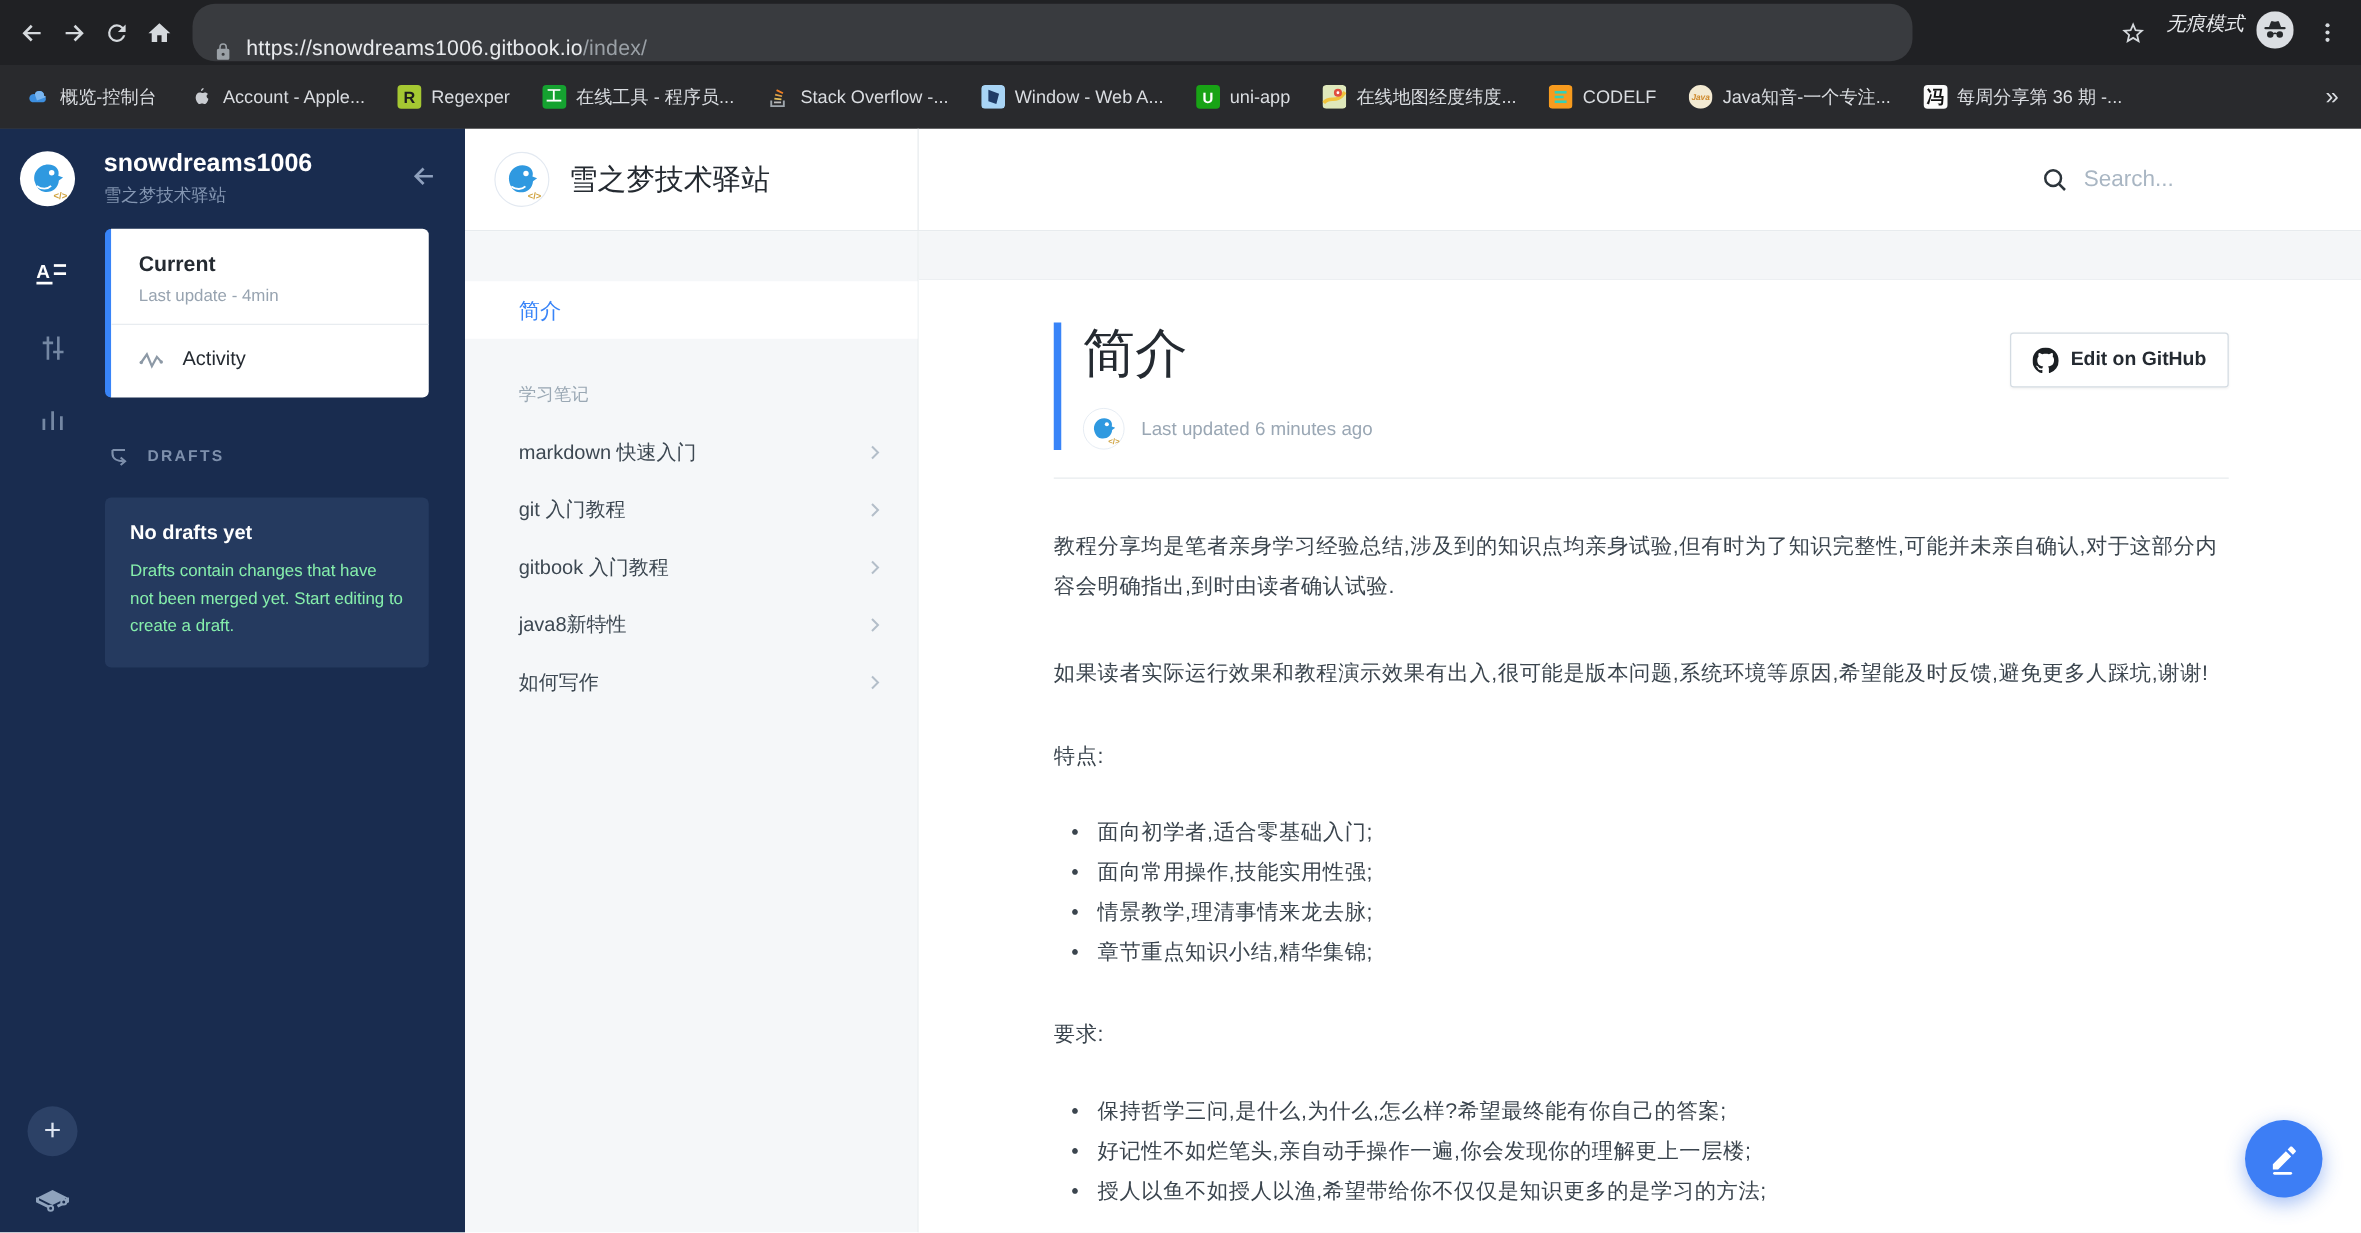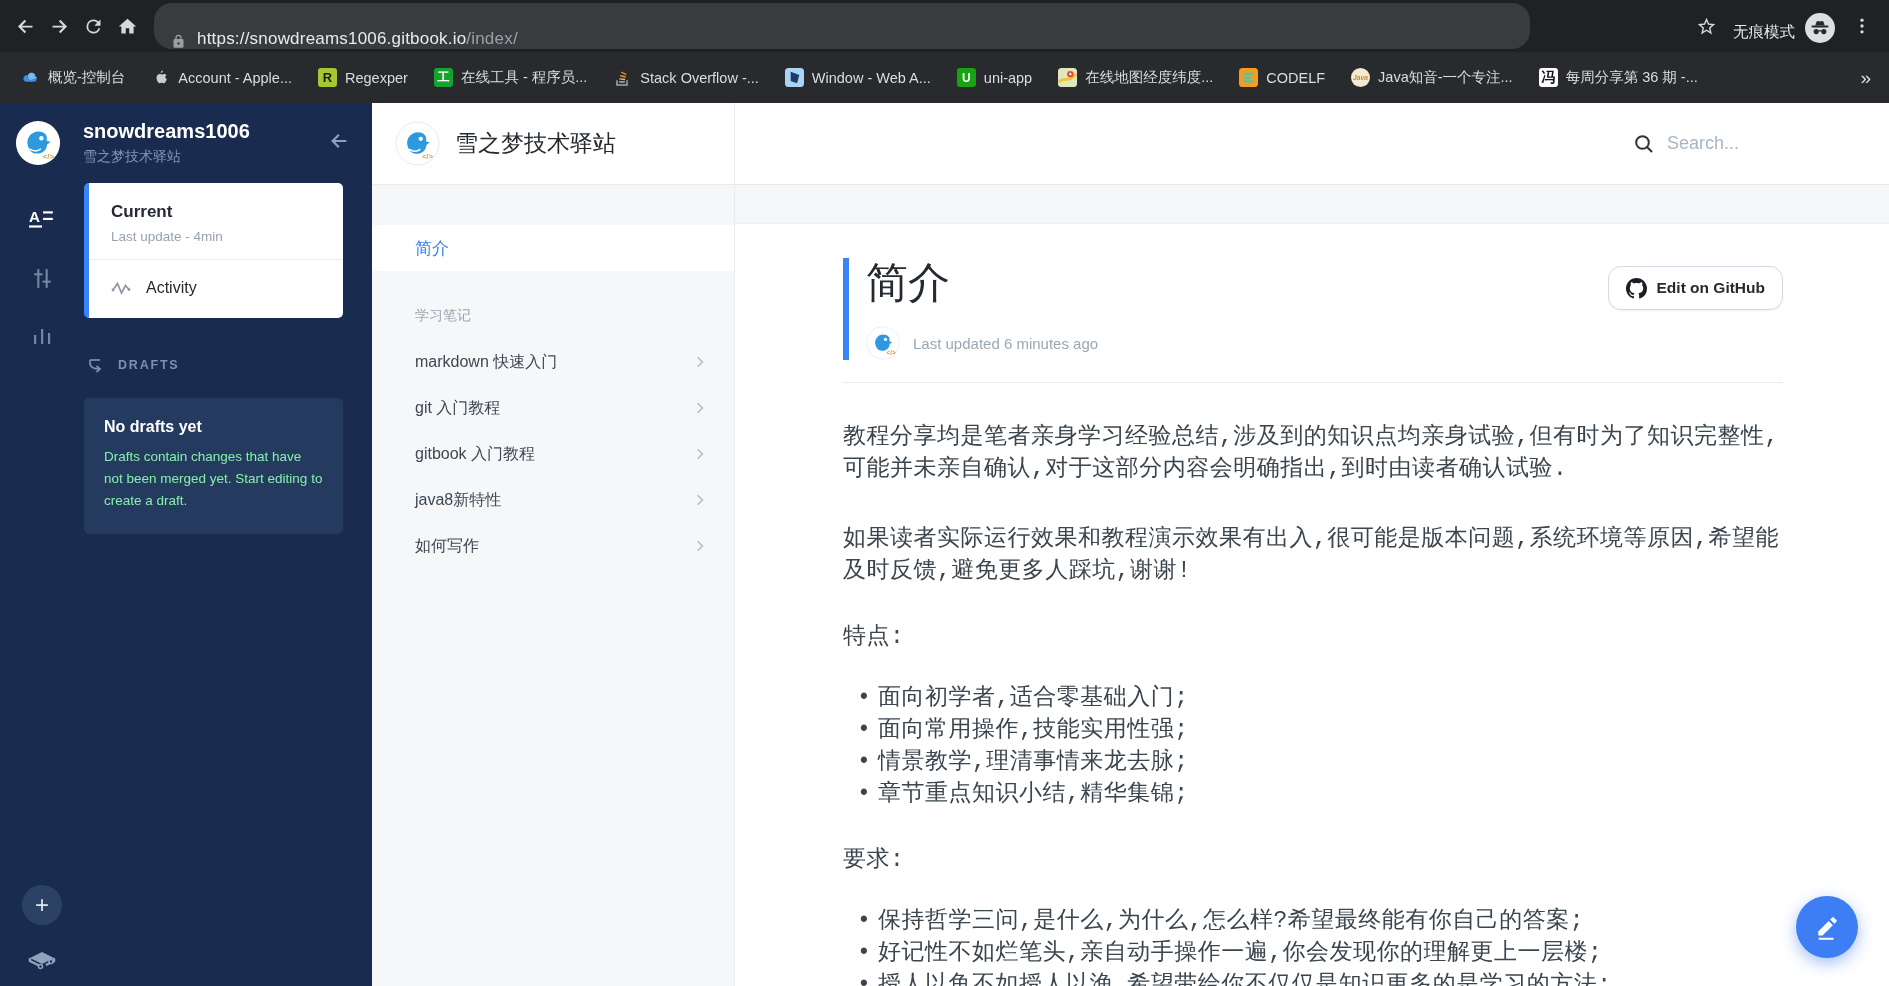--- a/index.html
+++ b/index.html
@@ -8,21 +8,21 @@
 
   
   .browser { height:103px; background:#202124; }
   .toolbar { height:52px; display:flex; align-items:center; padding:0 10px 0 8px; }
   .nav-btn { width:34px; height:34px; border-radius:50%; display:flex; align-items:center; justify-content:center; flex:none; }
   .nav-btn svg { width:21px; height:21px; fill:#d5d9dd; }
   .url-pill { width:1376px; height:46px; margin-left:10px; border-radius:18px; background:#393b3f; display:flex; align-items:flex-end; flex:none; }
   .url-pill .lock { width:15px; height:15px; margin:0 11px 0 17px; fill:#9aa0a6; flex:none; }
   .url-text { font-size:17px; color:#e8eaed; letter-spacing:.2px; white-space:nowrap; }
   .url-text .path { color:#9aa0a6; }
-  .tb-right { margin-left:auto; display:flex; align-items:flex-end; gap:10px; }
+  .tb-right { margin-left:auto; display:flex; align-items:flex-start; gap:10px;font-style:italic; }
   .star-btn svg { width:21px; height:21px; fill:#d5d9dd; }
   .incog-label { color:#e8eaed; font-size:15.5px; white-space:nowrap; }
   .incog-badge { width:30px; height:30px; flex:none; }
   .dots-btn svg { width:20px; height:20px; fill:#d5d9dd; }
 
   .bookmarks { height:51px; background:#292a2d; display:flex; align-items:center; padding:0 8px; }
   .bm-item { display:flex; align-items:center; gap:8px; padding:0 13px; height:32px; border-radius:16px; }
   .bm-label { color:#dadde1; font-size:14.5px; white-space:nowrap; }
   .bm-ico { width:19px; height:19px; border-radius:3px; display:flex; align-items:center; justify-content:center; flex:none; font-weight:bold; overflow:hidden; }
   .bm-overflow { margin-left:auto; color:#dadde1; font-size:19px; padding-right:10px; }
@@ -78,24 +78,24 @@
 
   .content { flex:1; min-width:0; background:#f4f6f8; position:relative; }
   .sheet { position:absolute; top:38px; left:0; right:0; bottom:0; background:#fff; border-top:1px solid #eceff2; overflow:hidden; }
   .article { margin:34px 0 0 108px; width:940px; }
   .title-row { display:flex; justify-content:space-between; align-items:flex-start; }
   .title-block { border-left:6px solid #3884f8; padding-left:17px; }
   .page-h1 { font-size:42px; font-weight:500; color:#242a31; line-height:50px; }
   .author { display:flex; align-items:center; gap:13px; margin-top:18px; }
   .author-avatar { width:34px; height:34px; }
   .updated { color:#9aa7b4; font-size:15px; }
-  .gh-btn { display:flex; align-items:center; gap:10px; height:44px; padding:0 17px; background:#fff; border:1px solid #d3dbe2; border-radius:13px; box-shadow:0 1px 2px rgba(27,31,35,.06); font-size:15.5px; font-weight:600; color:#242a31; margin-top:8px; white-space:nowrap; }
+  .gh-btn { display:flex; align-items:center; gap:10px; height:44px; padding:0 17px; background:#fff; border:1px solid #d3dbe2; border-radius:3px; box-shadow:0 1px 2px rgba(27,31,35,.06); font-size:15.5px; font-weight:600; color:#242a31; margin-top:8px; white-space:nowrap; }
   .gh-btn svg { width:21px; height:21px; fill:#1b1f23; }
   .article hr { border:none; border-top:1px solid #e7ebee; margin-top:22px; }
-  .body-text { font-size:23px; line-height:32px; color:#3b454e; letter-spacing:.5px;font-family:Liberation Mono, monospace; }
+  .body-text { font-size:17px; line-height:32px; color:#3b454e; letter-spacing:.5px; }
   .p1 { margin-top:38px; }
   .p2 { margin-top:38px; }
   .sec-label { margin-top:34px; }
   .article ul { margin-top:29px; list-style:none; }
   .article li { position:relative; padding-left:35px; }
   .article li::before { content:"•"; position:absolute; left:14px; }
   .req-list { margin-top:29px; }
 
   .fab { position:absolute; right:31px; bottom:28px; width:62px; height:62px; border-radius:50%; background:#3d7ef5; display:flex; align-items:center; justify-content:center; box-shadow:0 5px 16px rgba(50,110,230,.45); }
 </style>

